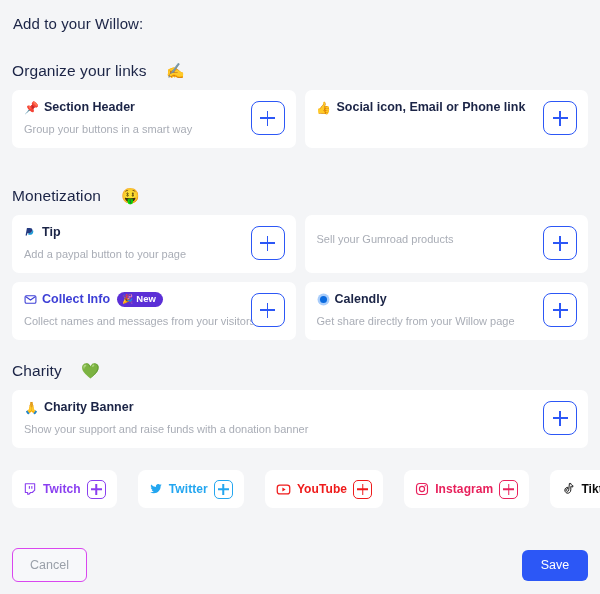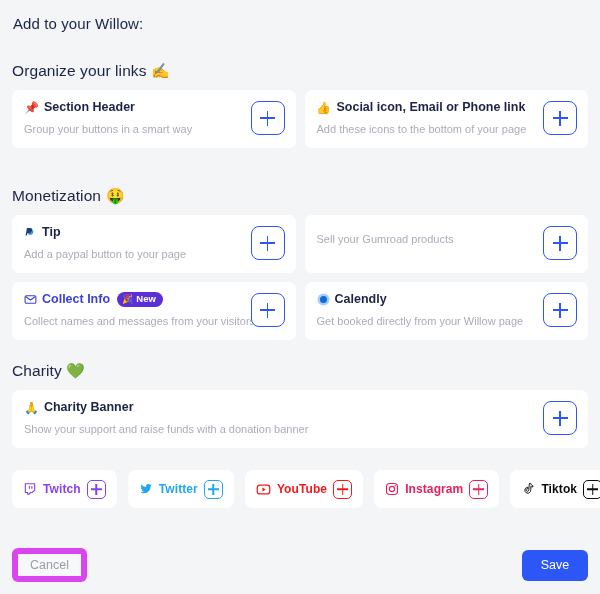--- a/index.html
+++ b/index.html
@@ -27,21 +27,21 @@
     letter-spacing: 0.1px;
   }
 
   .section-heading {
     font-size: 15.5px;
     color: #1b2446;
     font-weight: 400;
     letter-spacing: 0.1px;
     display: flex;
     align-items: center;
-    gap: 5px;
+    gap: 20px;
   }
   .section-heading .emoji { font-size: 15px; line-height: 1; }
 
   .sec-organize { margin-top: 30px; }
   .sec-monetization { margin-top: 39px; }
   .sec-charity { margin-top: 22px; }
   .sec-integrations { margin-top: 22px; }
 
   .grid {
     display: flex;
@@ -125,21 +125,21 @@
 
   .integrations-desc {
     font-size: 12px;
     color: #b4b8c0;
     margin-top: 10px;
     letter-spacing: 0.05px;
   }
 
   .chips {
     display: flex;
-    gap: 11px;
+    gap: 21px;
     margin-top: 12px;
   }
   .chip {
     background: #ffffff;
     border-radius: 8px;
     height: 38px;
     display: flex;
     align-items: center;
     gap: 6px;
     padding: 0 11px;
@@ -164,21 +164,21 @@
     right: 12px;
     bottom: 12px;
     height: 34px;
     display: flex;
     align-items: center;
     justify-content: space-between;
   }
   .btn-cancel {
     width: 75px;
     height: 34px;
-    border: 6px solid #d946ef;
+    border: 1px solid #d946ef;
     border-radius: 6px;
     background: #f7f8fa;
     color: #9aa0a9;
     font-size: 12.5px;
     font-family: "Liberation Sans", sans-serif;
     cursor: pointer;
   }
   .btn-save {
     width: 66px;
     height: 31px;
@@ -215,21 +215,20 @@
           <span class="bar-h"></span>
             <span class="bar-v"></span>
         </div>
       </div>
 
       <div class="card">
         <div class="card-title">
           <span class="emoji title-emoji">👍</span>
           <span>Social icon, Email or Phone link</span>
         </div>
-        <div class="card-desc">Add these icons to the bottom of your page</div>
         <div class="add-btn">
           <span class="bar-h"></span>
             <span class="bar-v"></span>
         </div>
       </div>
 
     </div>
   </div>
 
   <div class="sec-monetization">
@@ -287,21 +286,21 @@
       </div>
 
       <div class="card">
         <div class="card-title">
           <svg class="icon-sq" viewBox="0 0 24 24">
             <circle cx="12" cy="12" r="11" fill="#a9cdfb"></circle>
             <circle cx="12" cy="12" r="6.5" fill="#0b6bdf"></circle>
           </svg>
           <span>Calendly</span>
         </div>
-        <div class="card-desc">Get booked directly from your Willow page</div>
+        <div class="card-desc">Get share directly from your Willow page</div>
         <div class="add-btn">
           <span class="bar-h"></span>
             <span class="bar-v"></span>
         </div>
       </div>
 
     </div>
   </div>
 
   <div class="sec-charity">

